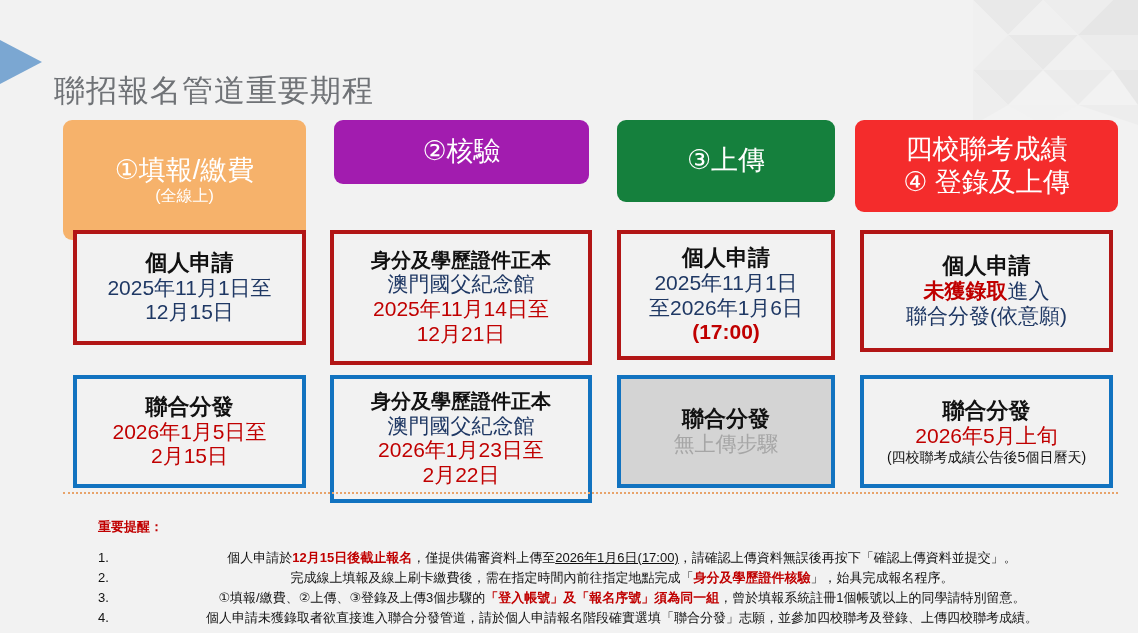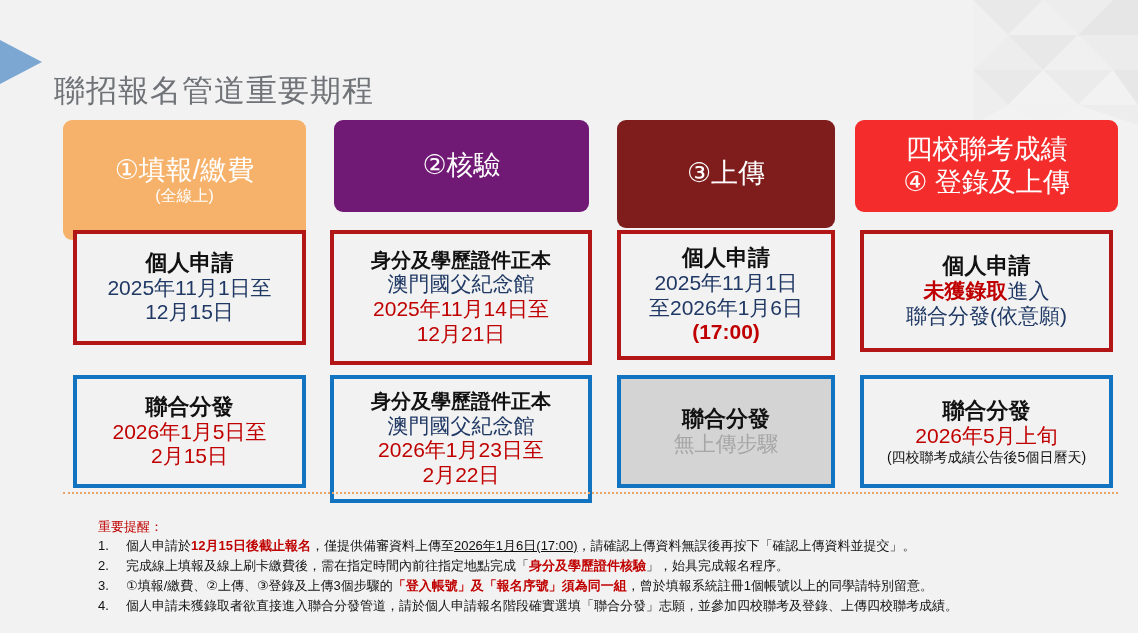--- a/index.html
+++ b/index.html
@@ -57,22 +57,22 @@
     display: flex;
     flex-direction: column;
     align-items: center;
     justify-content: center;
     text-align: center;
     line-height: 1.08;
   }
   .hdr .hdr-main { font-size: 27px; }
   .hdr .hdr-sub  { font-size: 16px; margin-top: 2px; text-align: center; }
   .hdr-1 { background: #F6B26B; height: 120px; }
-  .hdr-2 { background: #701a75; height: 92px; width: 255px; margin-left: 4px; }
-  .hdr-3 { background: #7f1d1d; height: 108px; }
+  .hdr-2 { background: #a21caf; height: 64px; width: 255px; margin-left: 4px; }
+  .hdr-3 { background: #15803d; height: 82px; }
   .hdr-4 { background: #F42C2C; height: 92px; }
   .hdr-4 .hdr-main { line-height: 1.22; }
 
   .card {
     position: absolute;
     background: #f2f2f2;
     text-align: center;
     display: flex;
     flex-direction: column;
     align-items: center;
@@ -109,26 +109,26 @@
   .divider {
     position: absolute;
     left: 63px; top: 372px;
     width: 1055px; height: 0;
     border-top: 2px dotted #E8A36A;
   }
 
   
   .notes { position: absolute; left: 98px; top: 518px; width: 1020px; }
   .notes-title {
-    color: #C00000; font-weight: normal; font-size: 13px;
-    margin-bottom: 0;
+    color: #C00000; font-weight: bold; font-size: 13px;
+    margin-bottom: 12px;
   }
   .note-row { display: flex; font-size: 13px; color: #111111; line-height: 1.55; }
   .note-num { width: 28px; flex: none; }
-  .note-txt { flex: 1; }
+  .note-txt { flex: 1; text-align: center; }
   .u { text-decoration: underline; }
 </style>
 </head>
 <body>
 
 <div id="page">
 
   <div class="corner-deco">
     <svg width="165" height="125" viewBox="0 0 165 125">
       <polygon points="0,0 70,0 35,35" fill="#e9e9e9"></polygon>

